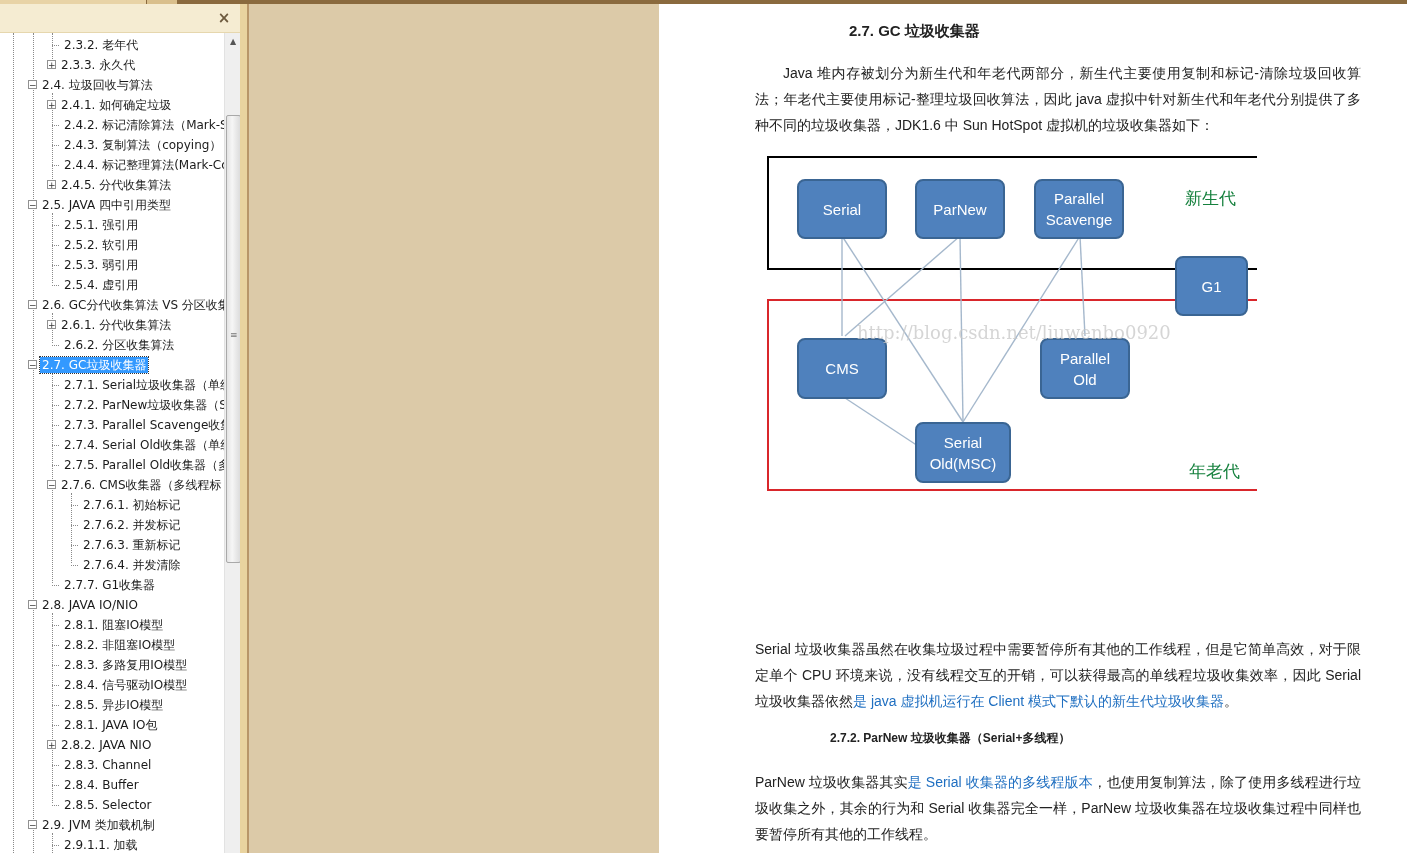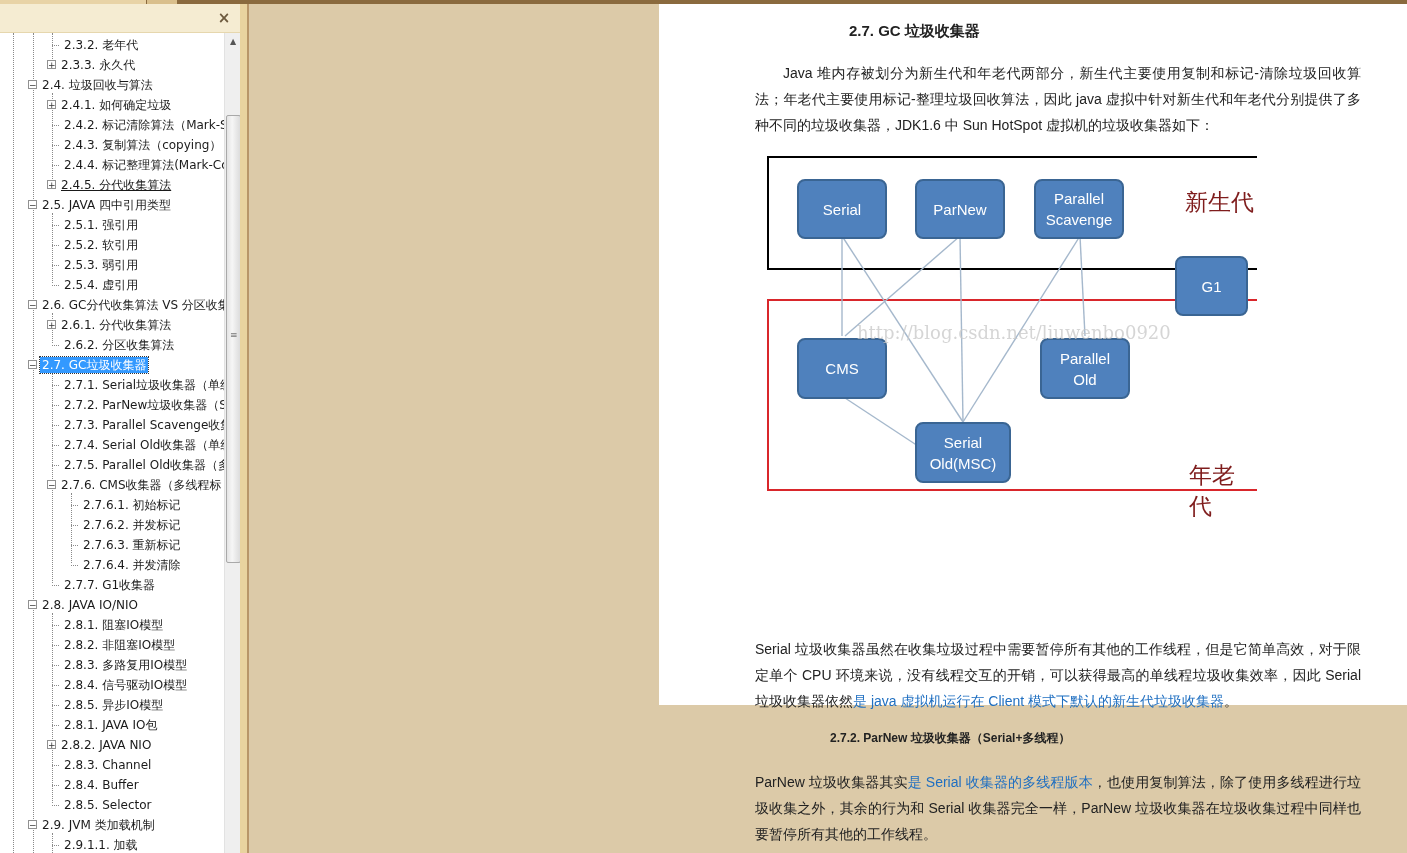--- a/index.html
+++ b/index.html
@@ -69,21 +69,21 @@
   }
   .item .label { padding:1px 2px; }
   .item.selected .label {
     background:#3399ff; color:#fff; outline:1px dotted #333;
   }
   .vline {
     position:absolute; border-left:1px dotted #8a8a8a; width:0;
   }
   
   .page {
-    position:absolute; left:659px; top:4px; width:748px; height:701px;
+    position:absolute; left:659px; top:4px; width:748px; height:849px;
     background:#ffffff;
     font-family:"Liberation Sans", sans-serif; color:#222;
   }
   .h2 {
     position:absolute; left:190px; top:18px; font-size:15px; font-weight:bold;
   }
   .para {
     position:absolute; left:96px; width:606px; font-size:14px; line-height:26px; text-align:justify;
   }
   .link { color:#1f6fc1; }
@@ -92,21 +92,21 @@
   }
   
   .diagram {
     position:absolute; left:108px; top:150px; width:490px; height:340px;
   }
   .box {
     position:absolute; background:#4f81bd; border:2px solid #3a6593; border-radius:8px;
     color:#fff; font-size:15px; text-align:center; display:flex; align-items:center; justify-content:center;
     line-height:21px; box-sizing:border-box;
   }
-  .gen-label { position:absolute; font-size:23px; color:#7f1d1d; }
+  .gen-label { position:absolute; font-size:17px; color:#15803d; }
   .watermark {
     position:absolute; left:90px; top:168px; font-family:"DejaVu Serif", serif; font-size:18px; color:#c8c8c8; opacity:0.75;
   }
 </style>
 </head>
 <body>
 
 <div class="topbar">
   <div class="tabstub"></div>
   <div class="tabstub2"></div>
@@ -129,21 +129,21 @@
   <div class="vline" style="left:71px;top:460px;height:70px;"></div>
   <div class="vline" style="left:52px;top:580px;height:190px;"></div>
   <div class="vline" style="left:52px;top:800px;height:20px;"></div>
 <div class="item" style="top: 2px; left: 47px;"><span class="dots" style="margin-left: 5px;"></span><span class="label">2.3.2. 老年代</span></div>
     <div class="item" style="top: 22px; left: 47px;"><span class="toggle">+</span><span class="label">2.3.3. 永久代</span></div>
     <div class="item" style="top: 42px; left: 28px;"><span class="toggle">−</span><span class="label">2.4. 垃圾回收与算法</span></div>
     <div class="item" style="top: 62px; left: 47px;"><span class="toggle">+</span><span class="label">2.4.1. 如何确定垃圾</span></div>
     <div class="item" style="top: 82px; left: 47px;"><span class="dots" style="margin-left: 5px;"></span><span class="label">2.4.2. 标记清除算法（Mark-S</span></div>
     <div class="item" style="top: 102px; left: 47px;"><span class="dots" style="margin-left: 5px;"></span><span class="label">2.4.3. 复制算法（copying）</span></div>
     <div class="item" style="top: 122px; left: 47px;"><span class="dots" style="margin-left: 5px;"></span><span class="label">2.4.4. 标记整理算法(Mark-Co</span></div>
-    <div class="item" style="top: 142px; left: 47px; text-decoration: underline;"><span class="toggle">+</span><span class="label">2.4.5. 分代收集算法</span></div>
+    <div class="item" style="top: 142px; left: 47px;"><span class="toggle">+</span><span class="label">2.4.5. 分代收集算法</span></div>
     <div class="item" style="top: 162px; left: 28px;"><span class="toggle">−</span><span class="label">2.5. JAVA 四中引用类型</span></div>
     <div class="item" style="top: 182px; left: 47px;"><span class="dots" style="margin-left: 5px;"></span><span class="label">2.5.1. 强引用</span></div>
     <div class="item" style="top: 202px; left: 47px;"><span class="dots" style="margin-left: 5px;"></span><span class="label">2.5.2. 软引用</span></div>
     <div class="item" style="top: 222px; left: 47px;"><span class="dots" style="margin-left: 5px;"></span><span class="label">2.5.3. 弱引用</span></div>
     <div class="item" style="top: 242px; left: 47px;"><span class="dots" style="margin-left: 5px;"></span><span class="label">2.5.4. 虚引用</span></div>
     <div class="item" style="top: 262px; left: 28px;"><span class="toggle">−</span><span class="label">2.6. GC分代收集算法 VS 分区收集</span></div>
     <div class="item" style="top: 282px; left: 47px;"><span class="toggle">+</span><span class="label">2.6.1. 分代收集算法</span></div>
     <div class="item" style="top: 302px; left: 47px;"><span class="dots" style="margin-left: 5px;"></span><span class="label">2.6.2. 分区收集算法</span></div>
     <div class="item selected" style="top: 322px; left: 28px;"><span class="toggle">−</span><span class="label">2.7. GC垃圾收集器</span></div>
     <div class="item" style="top: 342px; left: 47px;"><span class="dots" style="margin-left: 5px;"></span><span class="label">2.7.1. Serial垃圾收集器（单线</span></div>

